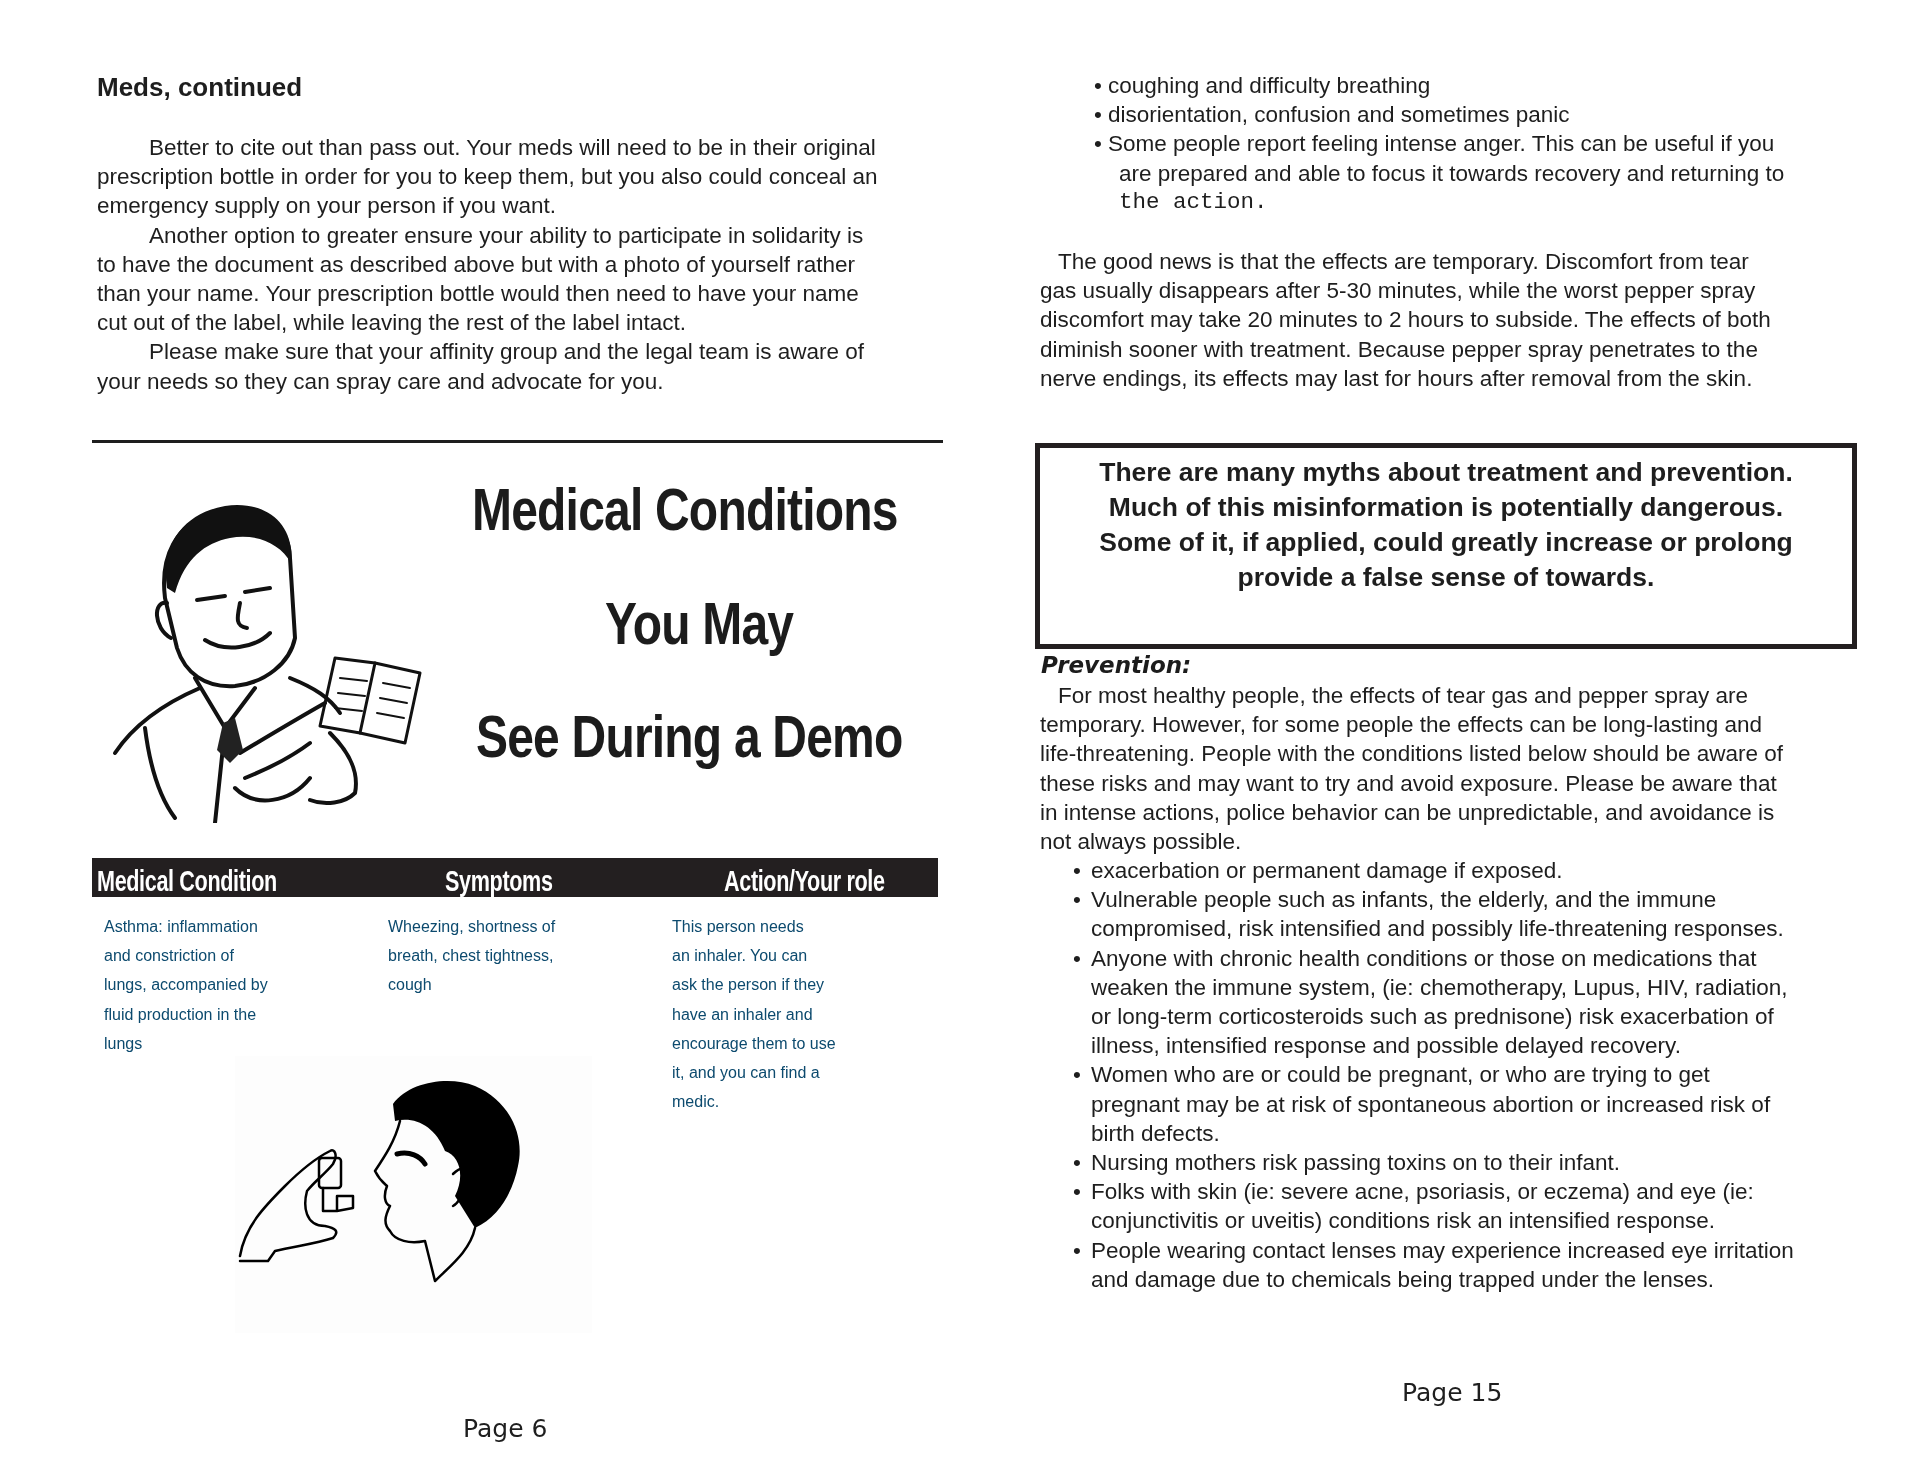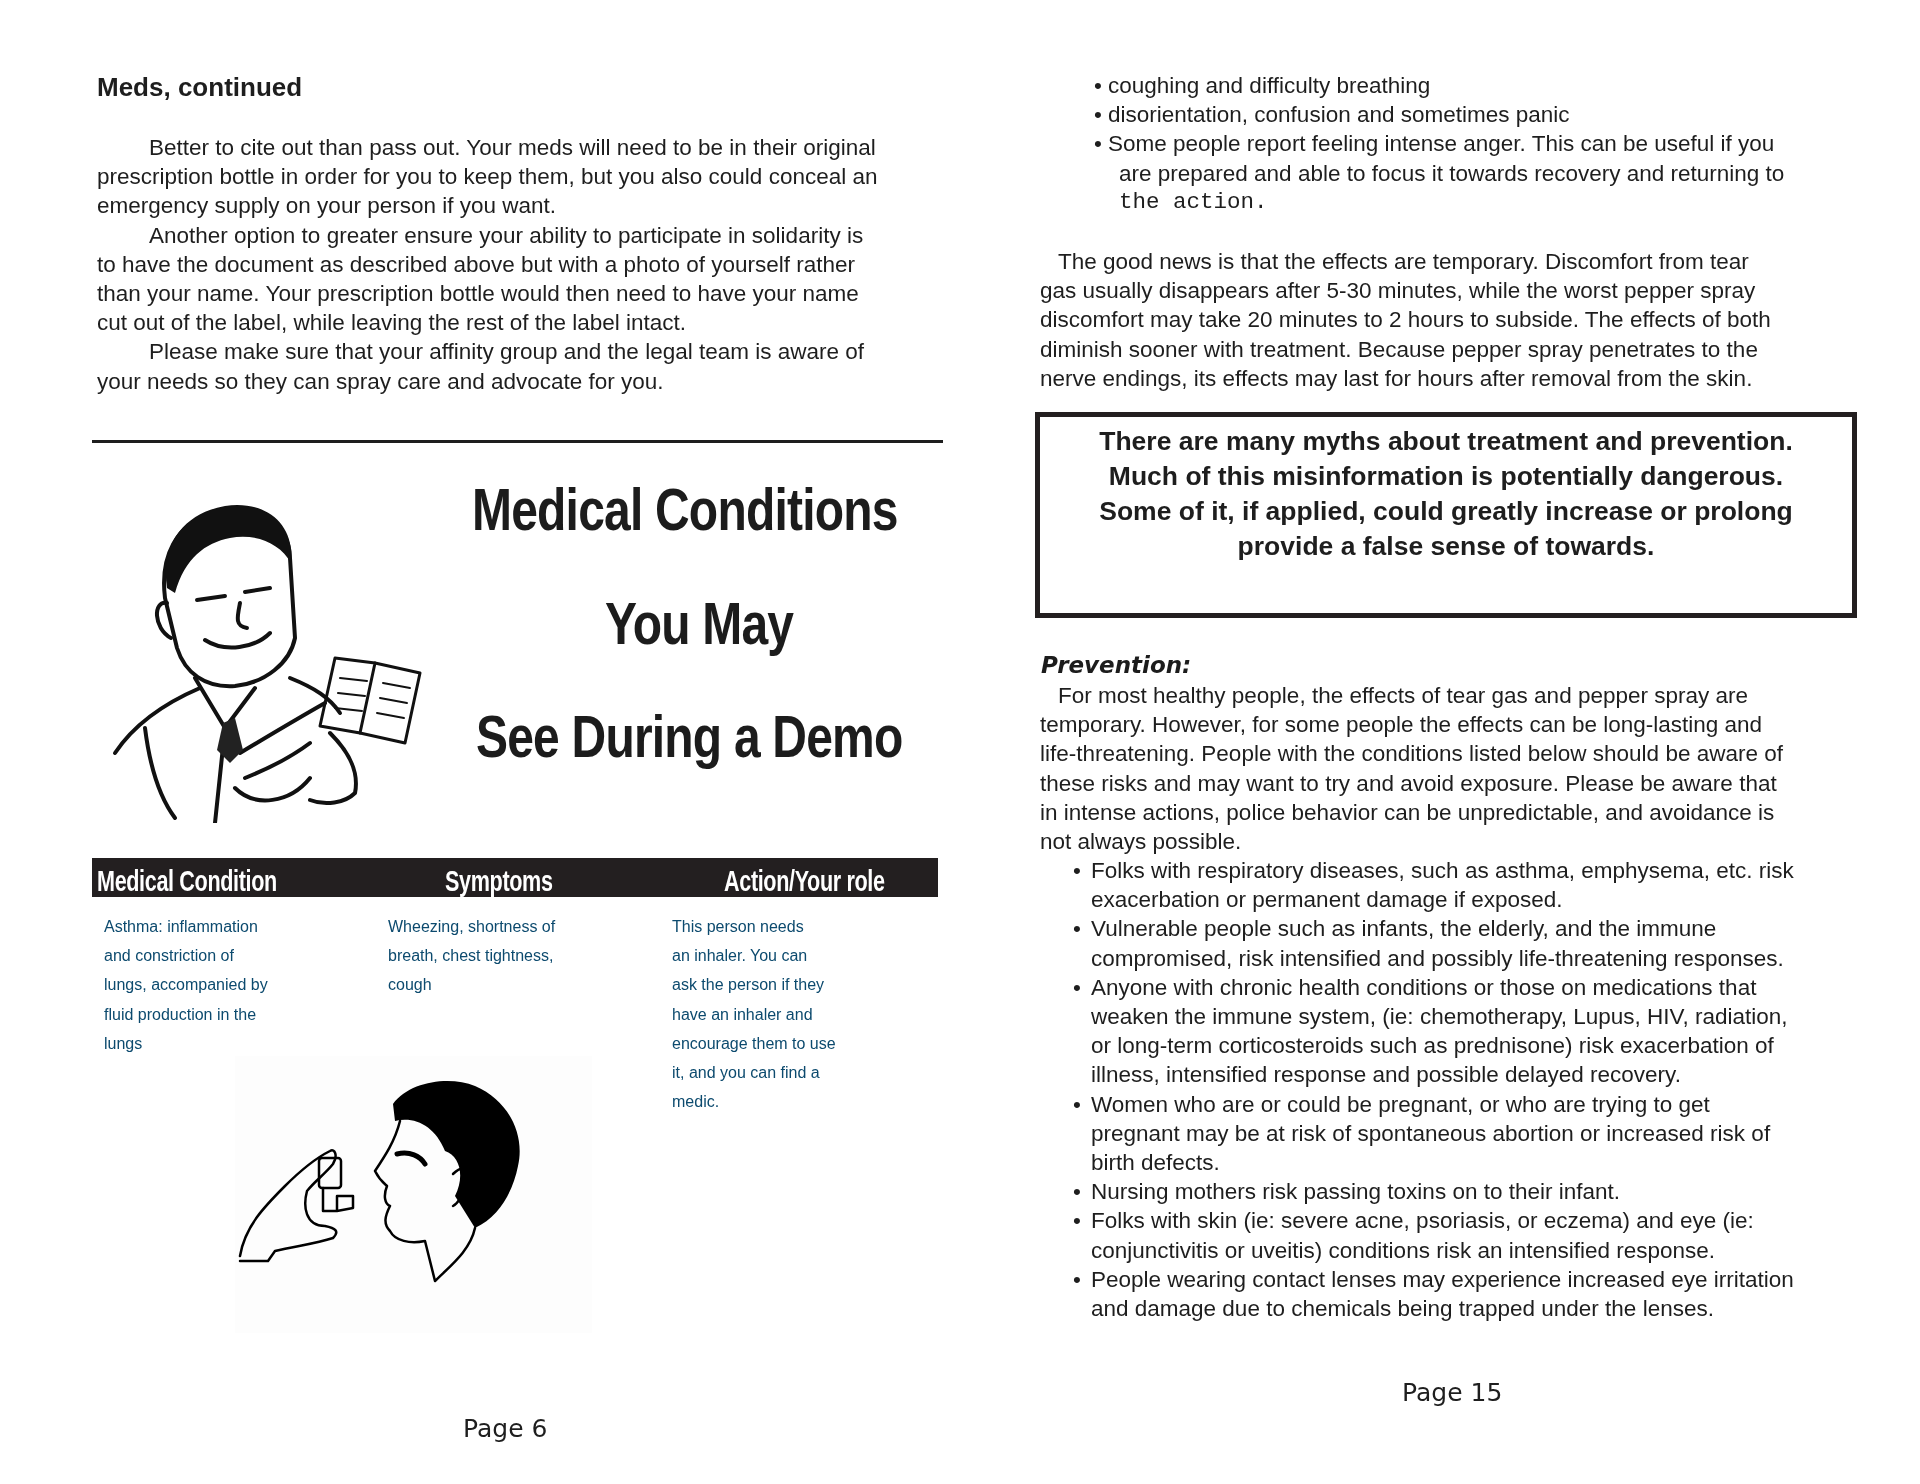--- a/index.html
+++ b/index.html
@@ -13,21 +13,21 @@
   .small-indent { padding-left: 18px; }
   .rule { background: #1e1e1e; height: 3px; }
   .poster { font-family: "Liberation Sans", sans-serif; font-weight: bold; color: #1c1c1c;
             font-size: 60px; line-height: 1; white-space: nowrap; transform-origin: left top;
             letter-spacing: -1px; }
   .thead { background: #231f20; color: #ffffff; font-weight: bold; height: 39px; }
   .thead span { position: absolute; top: 6px; font-size: 30px; white-space: nowrap;
                 transform: scaleX(0.72); transform-origin: left top; letter-spacing: -0.5px; }
   .cell { font-size: 16px; line-height: 29.2px; color: #0c4a6e; }
   .callout { border: 5px solid #231f20; box-sizing: border-box; text-align: center;
-             font-weight: bold; font-size: 26.5px; line-height: 35px; color: #1e1e1e; padding-top: 7px; }
+             font-weight: bold; font-size: 26.5px; line-height: 35px; color: #1e1e1e; padding-top: 7px; margin-top: 31px; }
   .prev-head { font-family: "DejaVu Sans", sans-serif; font-weight: bold; font-style: italic; font-size: 23px; }
   .bullet-item { position: relative; }
   .bullet-item .dot { position: absolute; left: 0; }
   .footer { font-family: "DejaVu Sans", sans-serif; font-size: 25px; color: #1e1e1e; white-space: nowrap; }
   .illus { background: #fdfdfd; }
 </style>
 </head>
 <body>
 
 <div>
@@ -187,21 +187,20 @@
     <span class="line">temporary. However, for some people the effects can be long-lasting and</span>
     <span class="line">life-threatening. People with the conditions listed below should be aware of</span>
     <span class="line">these risks and may want to try and avoid exposure. Please be aware that</span>
     <span class="line">in intense actions, police behavior can be unpredictable, and avoidance is</span>
     <span class="line">not always possible.</span>
   </div>
 
   <div class="abs body-text" style="left:1073px; top:856px;">
     <div class="bullet-item" style="padding-left:18px;">
       <span class="dot">•</span>
-      <span class="line">Folks with respiratory diseases, such as asthma, emphysema, etc. risk</span>
       <span class="line">exacerbation or permanent damage if exposed.</span>
     </div>
     <div class="bullet-item" style="padding-left:18px;">
       <span class="dot">•</span>
       <span class="line">Vulnerable people such as infants, the elderly, and the immune</span>
       <span class="line">compromised, risk intensified and possibly life-threatening responses.</span>
     </div>
     <div class="bullet-item" style="padding-left:18px;">
       <span class="dot">•</span>
       <span class="line">Anyone with chronic health conditions or those on medications that</span>

